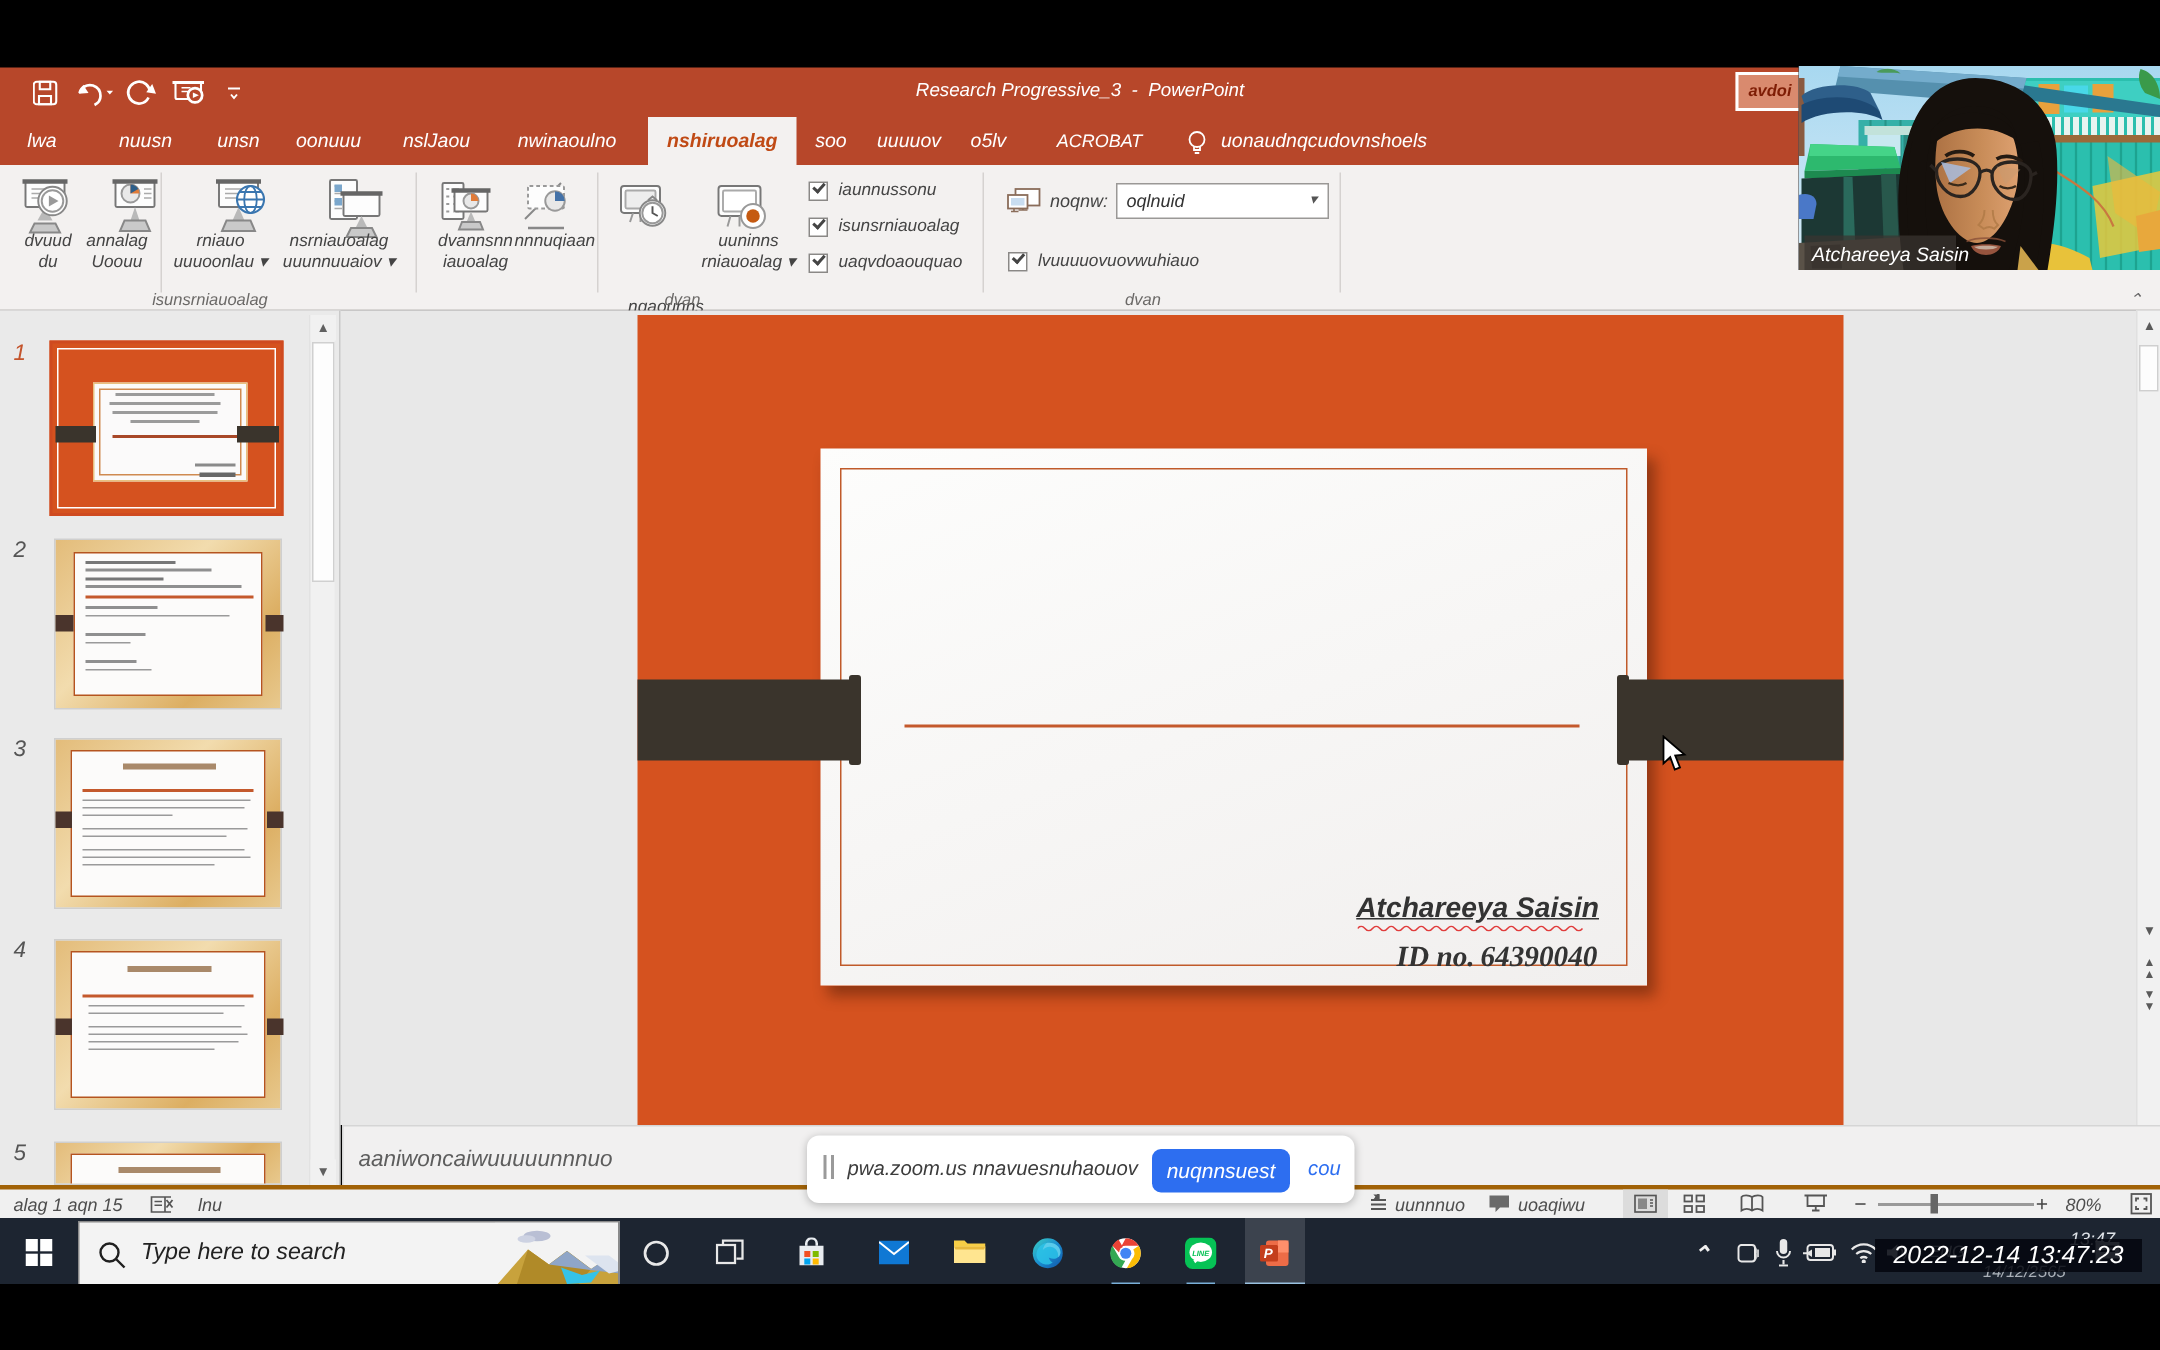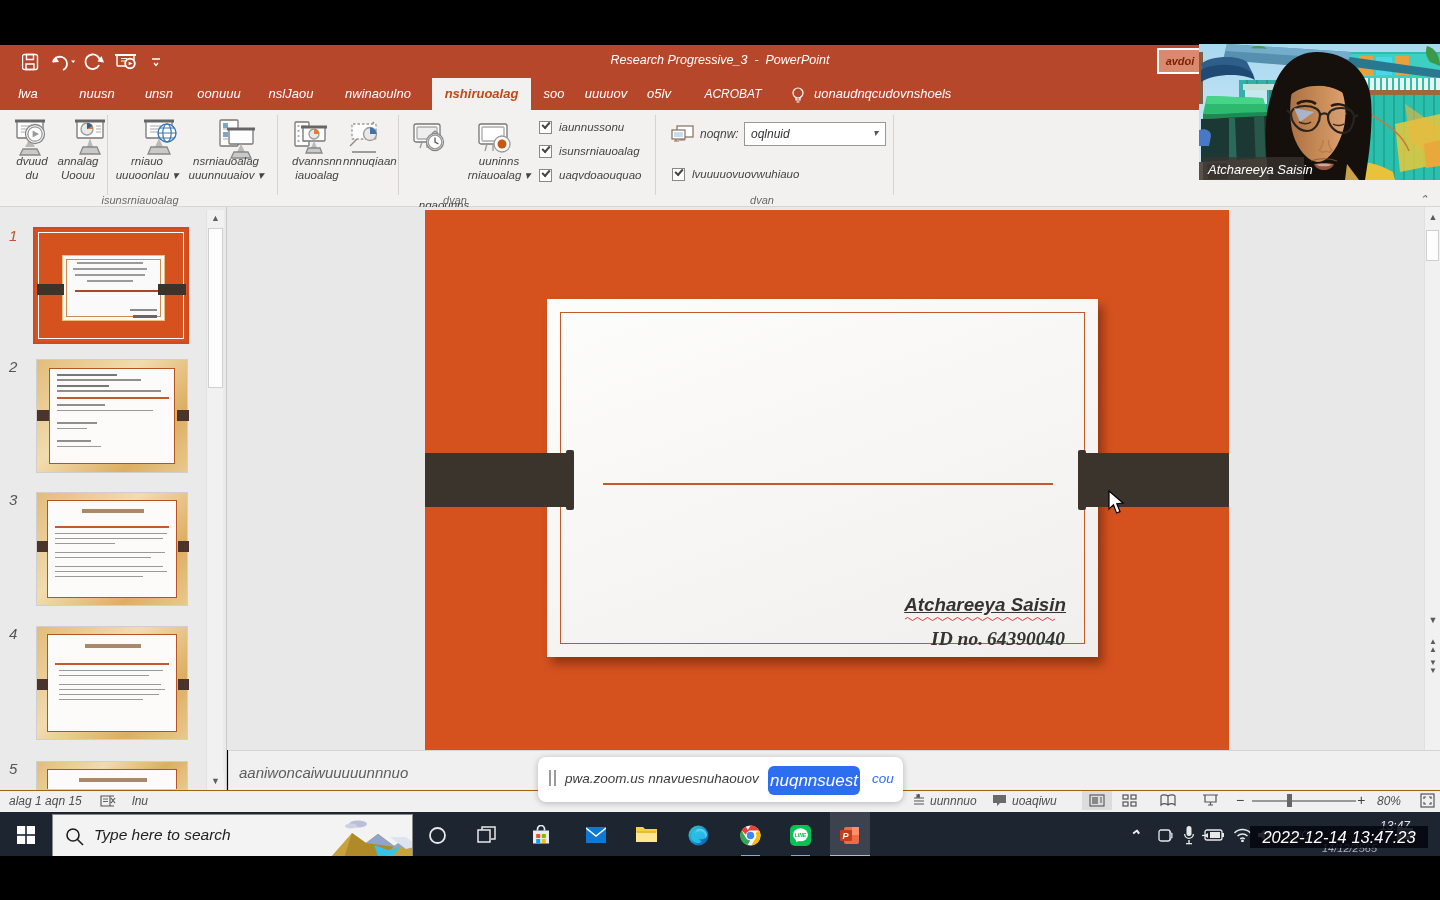--- a/index.html
+++ b/index.html
@@ -14,21 +14,21 @@
 .rlbl{position:absolute;font-size:11px;color:#6b6967;text-align:center;top:84px;}
 .btnlbl{position:absolute;font-size:11.5px;color:#444;text-align:center;line-height:13.5px;}
 .chk{position:absolute;width:13px;height:13px;background:#fff;border:1px solid #8a8886;}
 .chk:after{content:"";position:absolute;left:2px;top:0px;width:6px;height:3px;border-left:2px solid #454545;border-bottom:2px solid #454545;transform:rotate(-48deg);}
 .chklbl{position:absolute;font-size:11.5px;color:#444;}
 
 #mainarea{left:0;top:207px;width:1440px;height:543px;background:#e8e8e8;}
 #thumbpanel{left:0;top:207px;width:227px;height:583px;background:#eaeaea;border-right:1px solid #c9c9c9;}
 #slide{left:425px;top:210px;width:804px;height:540px;background:#d5521f;}
 #notesbar{left:228px;top:750px;width:1212px;height:40px;background:#f1f0f0;border-left:1px solid #d8d8d8;border-top:1px solid #d5d5d5;}
-#statusbar{left:0;top:790px;width:1440px;height:22px;background:#f0f0f0;border-top:1px solid #a16207;font-size:12px;color:#4e4e4e;}
+#statusbar{left:0;top:790px;width:1440px;height:22px;background:#f0f0f0;border-top:3px solid #a16207;font-size:12px;color:#4e4e4e;}
 #taskbar{left:0;top:812px;width:1440px;height:44px;background:#1d2531;}
 #blackbottom{left:0;top:856px;width:1440px;height:44px;background:#000;}
 .scroll{background:#f1f1f1;}
 .arr{position:absolute;color:#5a5a5a;text-align:center;}
 </style></head>
 <body>
 <div id="stage">
 
 <div class="abs" id="titlebar">
   <svg class="abs" style="left:22px;top:7px" width="145" height="20" viewBox="0 0 145 20">
@@ -543,21 +543,21 @@
       <path d="M9 3a4 4 0 0 1 0 6M11 1.5a6.5 6.5 0 0 1 0 9" stroke="#cfd4da" fill="none" stroke-width="1.1"></path>
     </svg>
 <div class="abs" style="left:1286px;top:829px;color:#cfd4da;font-size:11px;">ENG</div>
 
 <div class="abs" style="left:1250px;top:826px;width:178px;height:22px;background:rgba(3,6,14,0.85);color:#fff;font-size:16.5px;text-align:center;line-height:22px;">2022-12-14 13:47:23</div>
 <div class="abs" id="blackbottom"></div>
 
 <div class="abs" id="toast" style="left:538px;top:757px;width:365px;height:45px;background:#fff;border-radius:8px;box-shadow:0 1px 6px rgba(0,0,0,0.25);">
   <div class="abs" style="left:11px;top:13px;width:7px;height:16px;border-left:2px solid #9a9a9a;border-right:2px solid #9a9a9a;"></div>
   <div class="abs" style="left:27px;top:14px;font-size:13.5px;color:#3c3c3c;">pwa.zoom.us nnavuesnuhaouov</div>
-  <div class="abs" style="left:230px;top:9px;width:92px;height:29px;background:#2d6ef0;border-radius:6px;color:#fff;font-size:17px;text-align:center;line-height:29px;">nuqnnsuest</div>
+  <div class="abs" style="left:230px;top:9px;width:92px;height:29px;background:#2d6ef0;border-radius:6px;color:#fff;font-size:14px;text-align:center;line-height:29px;">nuqnnsuest</div>
   <div class="abs" style="left:334px;top:14px;font-size:13.5px;color:#2d6ef0;">cou</div>
 </div>
 
 <div class="abs" id="video" style="left:1199px;top:44px;width:241px;height:136px;background:#222;overflow:hidden;">
 <svg width="241" height="136" viewBox="0 0 241 136">
   <defs>
     <linearGradient id="sky" x1="0" y1="0" x2="0" y2="1">
             <stop offset="0" stop-color="#a8d8f0"></stop>
             <stop offset="1" stop-color="#d8ecf8"></stop>
           </linearGradient>

